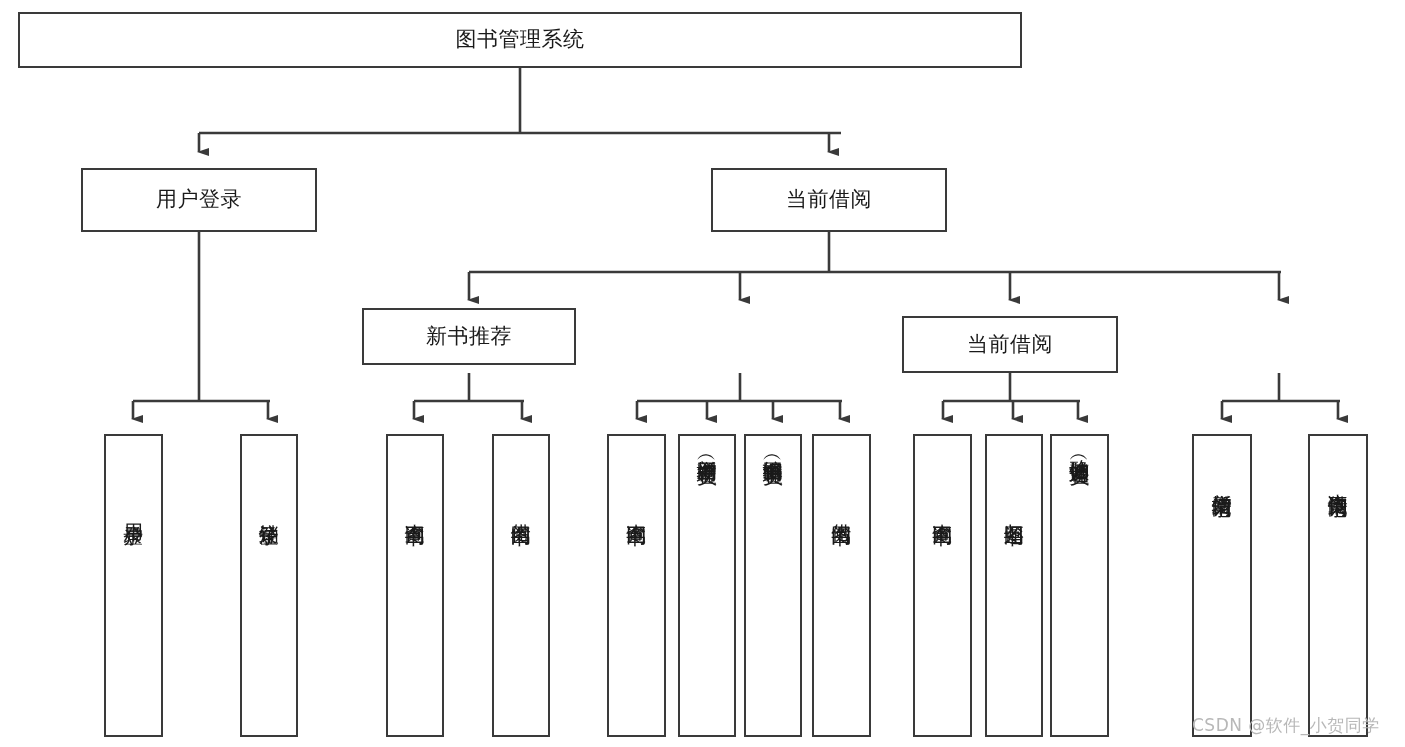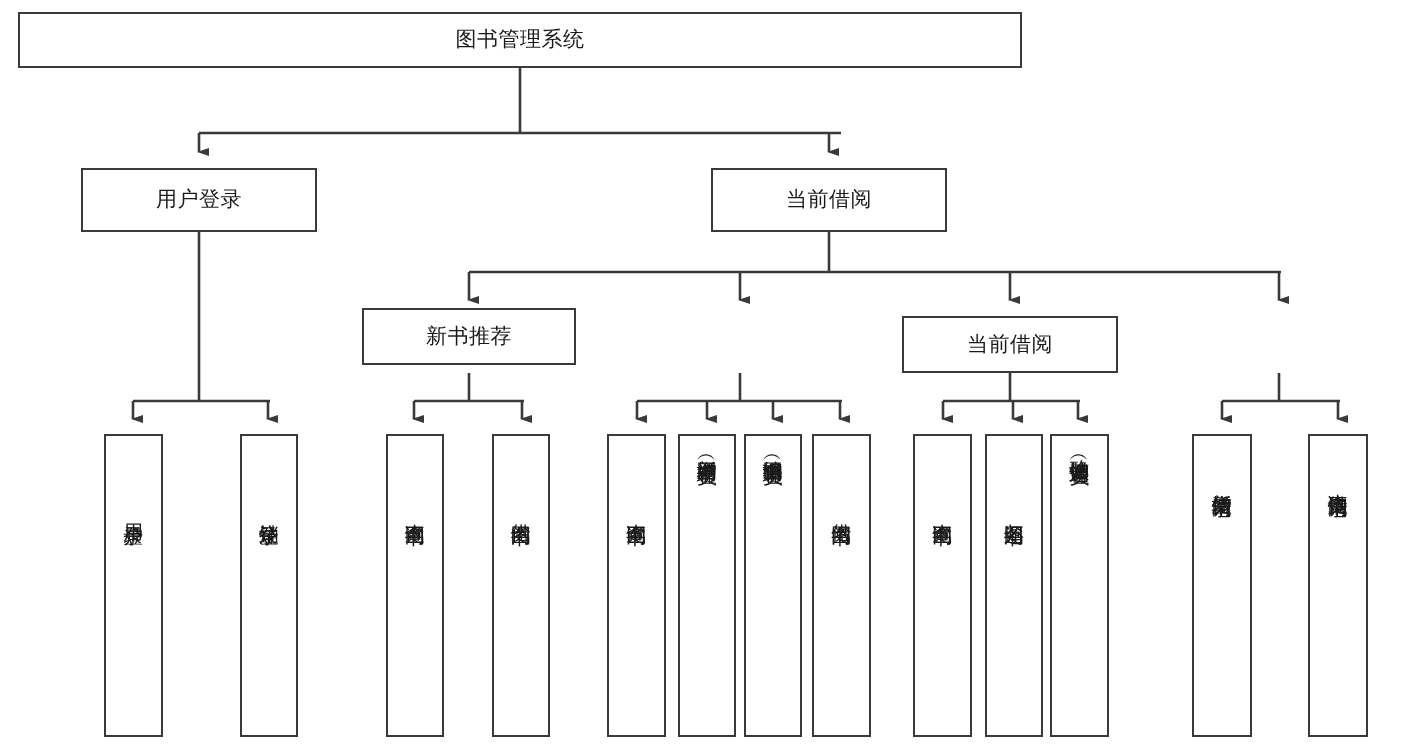--- a/index.html
+++ b/index.html
@@ -180,14 +180,15 @@
     <span class="node-label">确认归还（管理员）</span>
   </div>
 
   <div class="node leaf" style="left:1192px; top:434px; width:60px; height:303px; padding-top:42px;">
     <span class="node-label">新增借阅记录</span>
   </div>
   <div class="node leaf" style="left:1308px; top:434px; width:60px; height:303px; padding-top:42px;">
     <span class="node-label">查询借阅记录</span>
   </div>
 
+  <div class="watermark">CSDN @软件_小贺同学</div>
 
 </div>
 
 </body></html>

